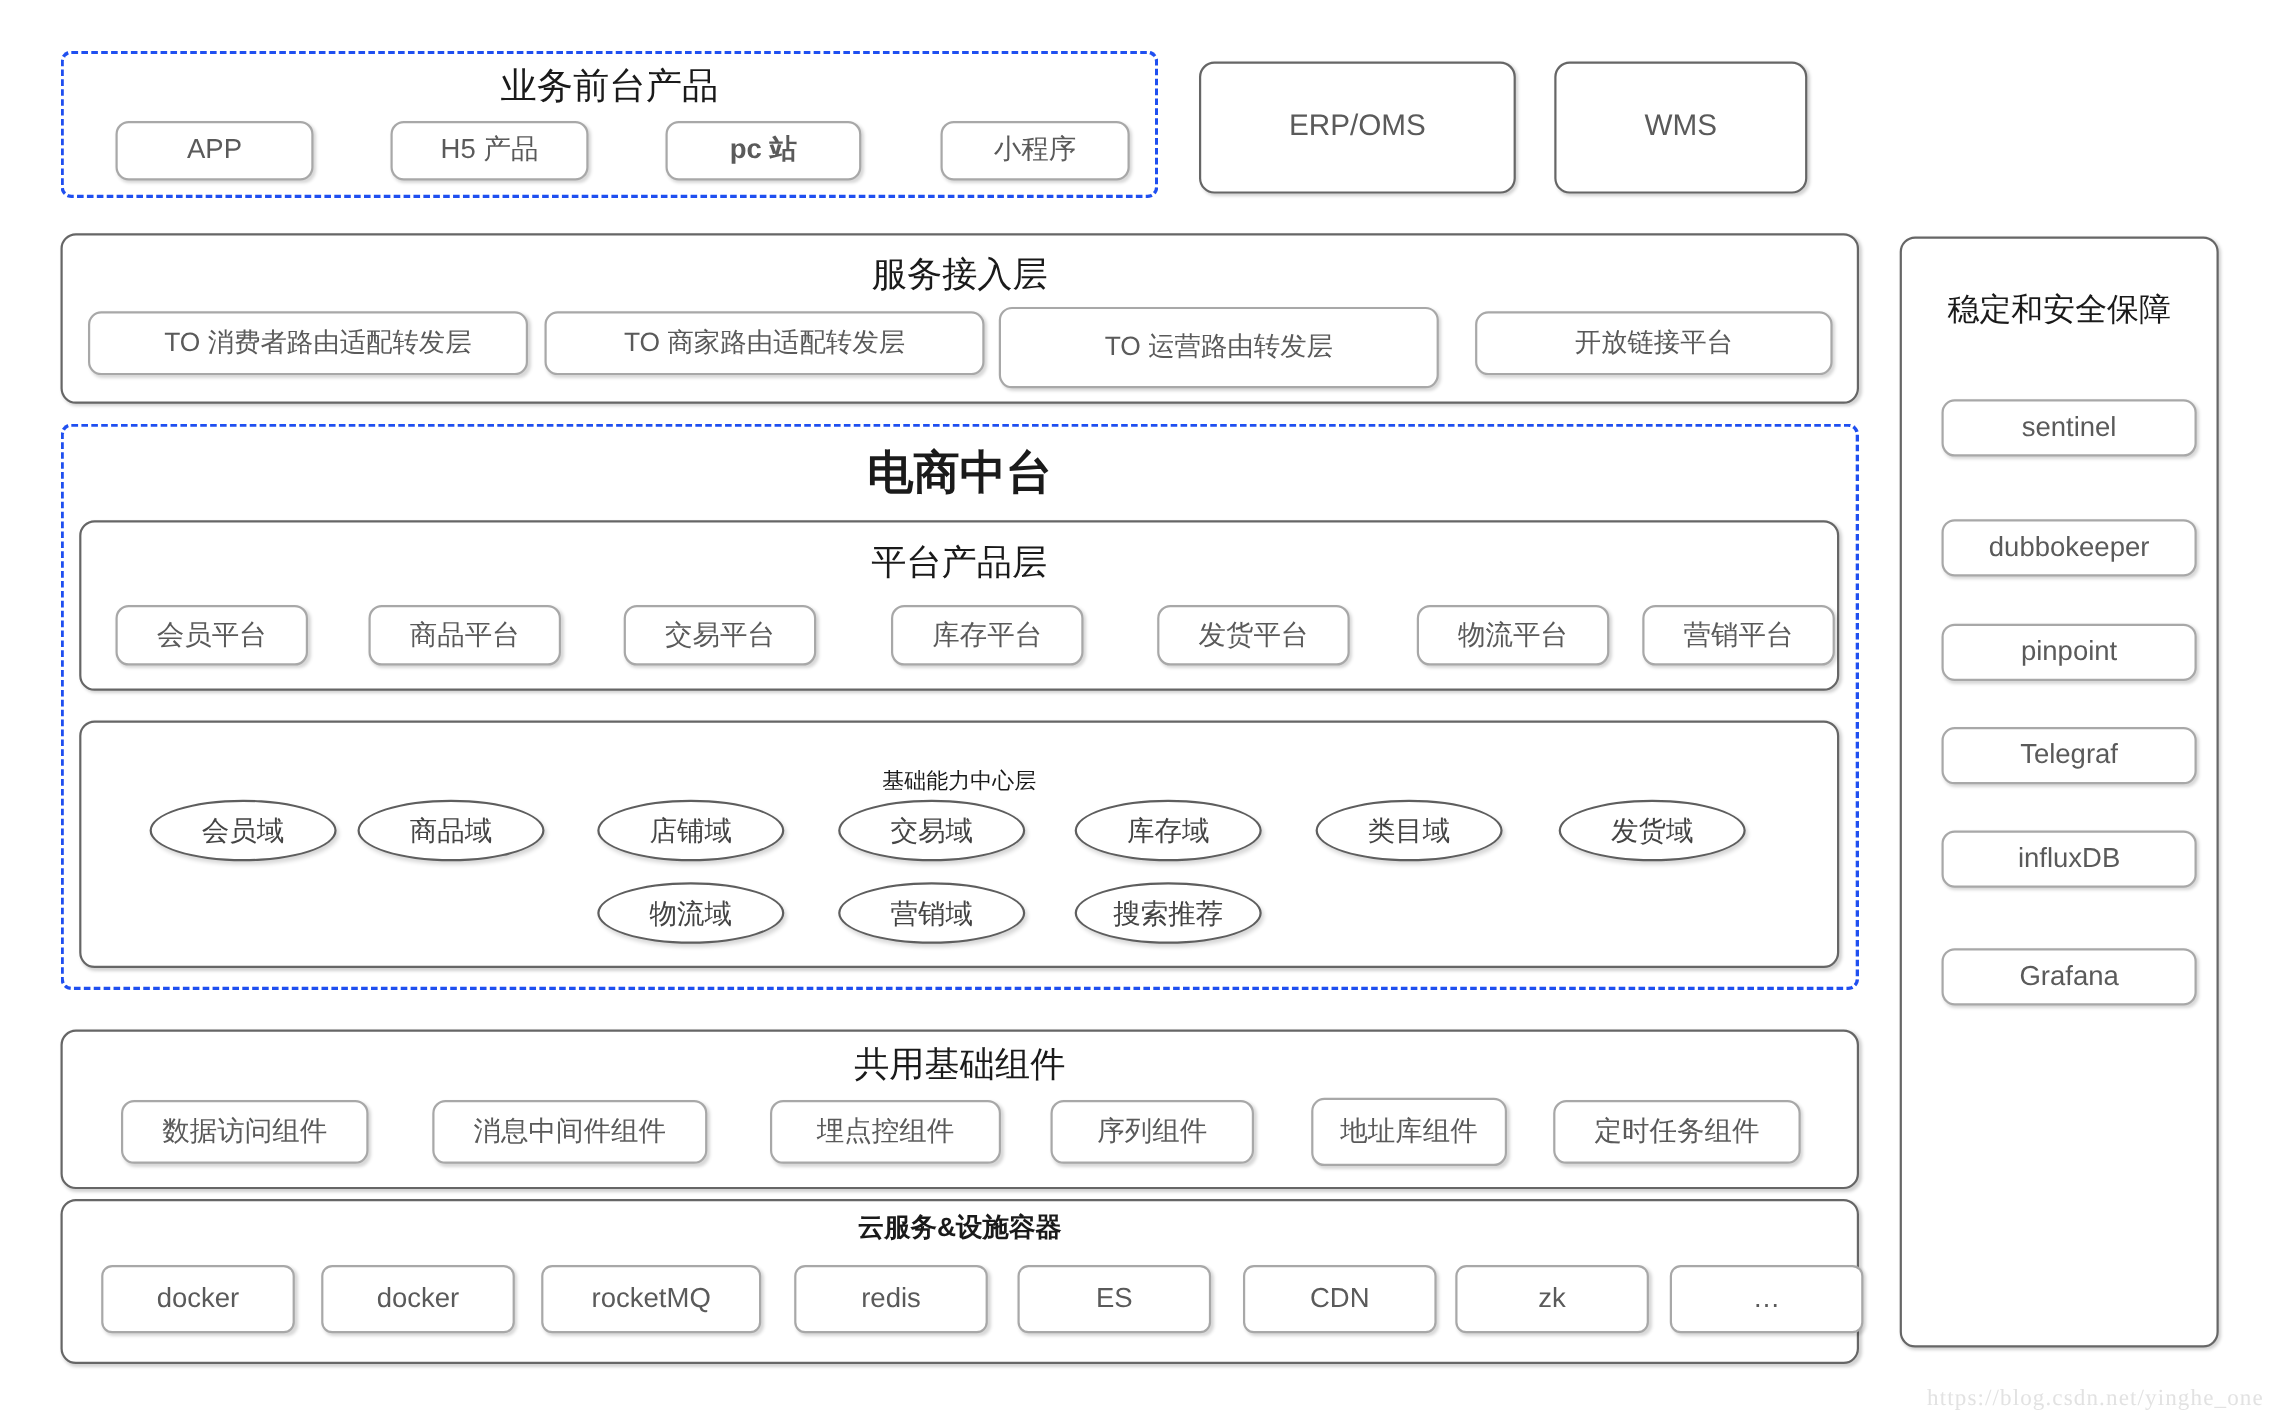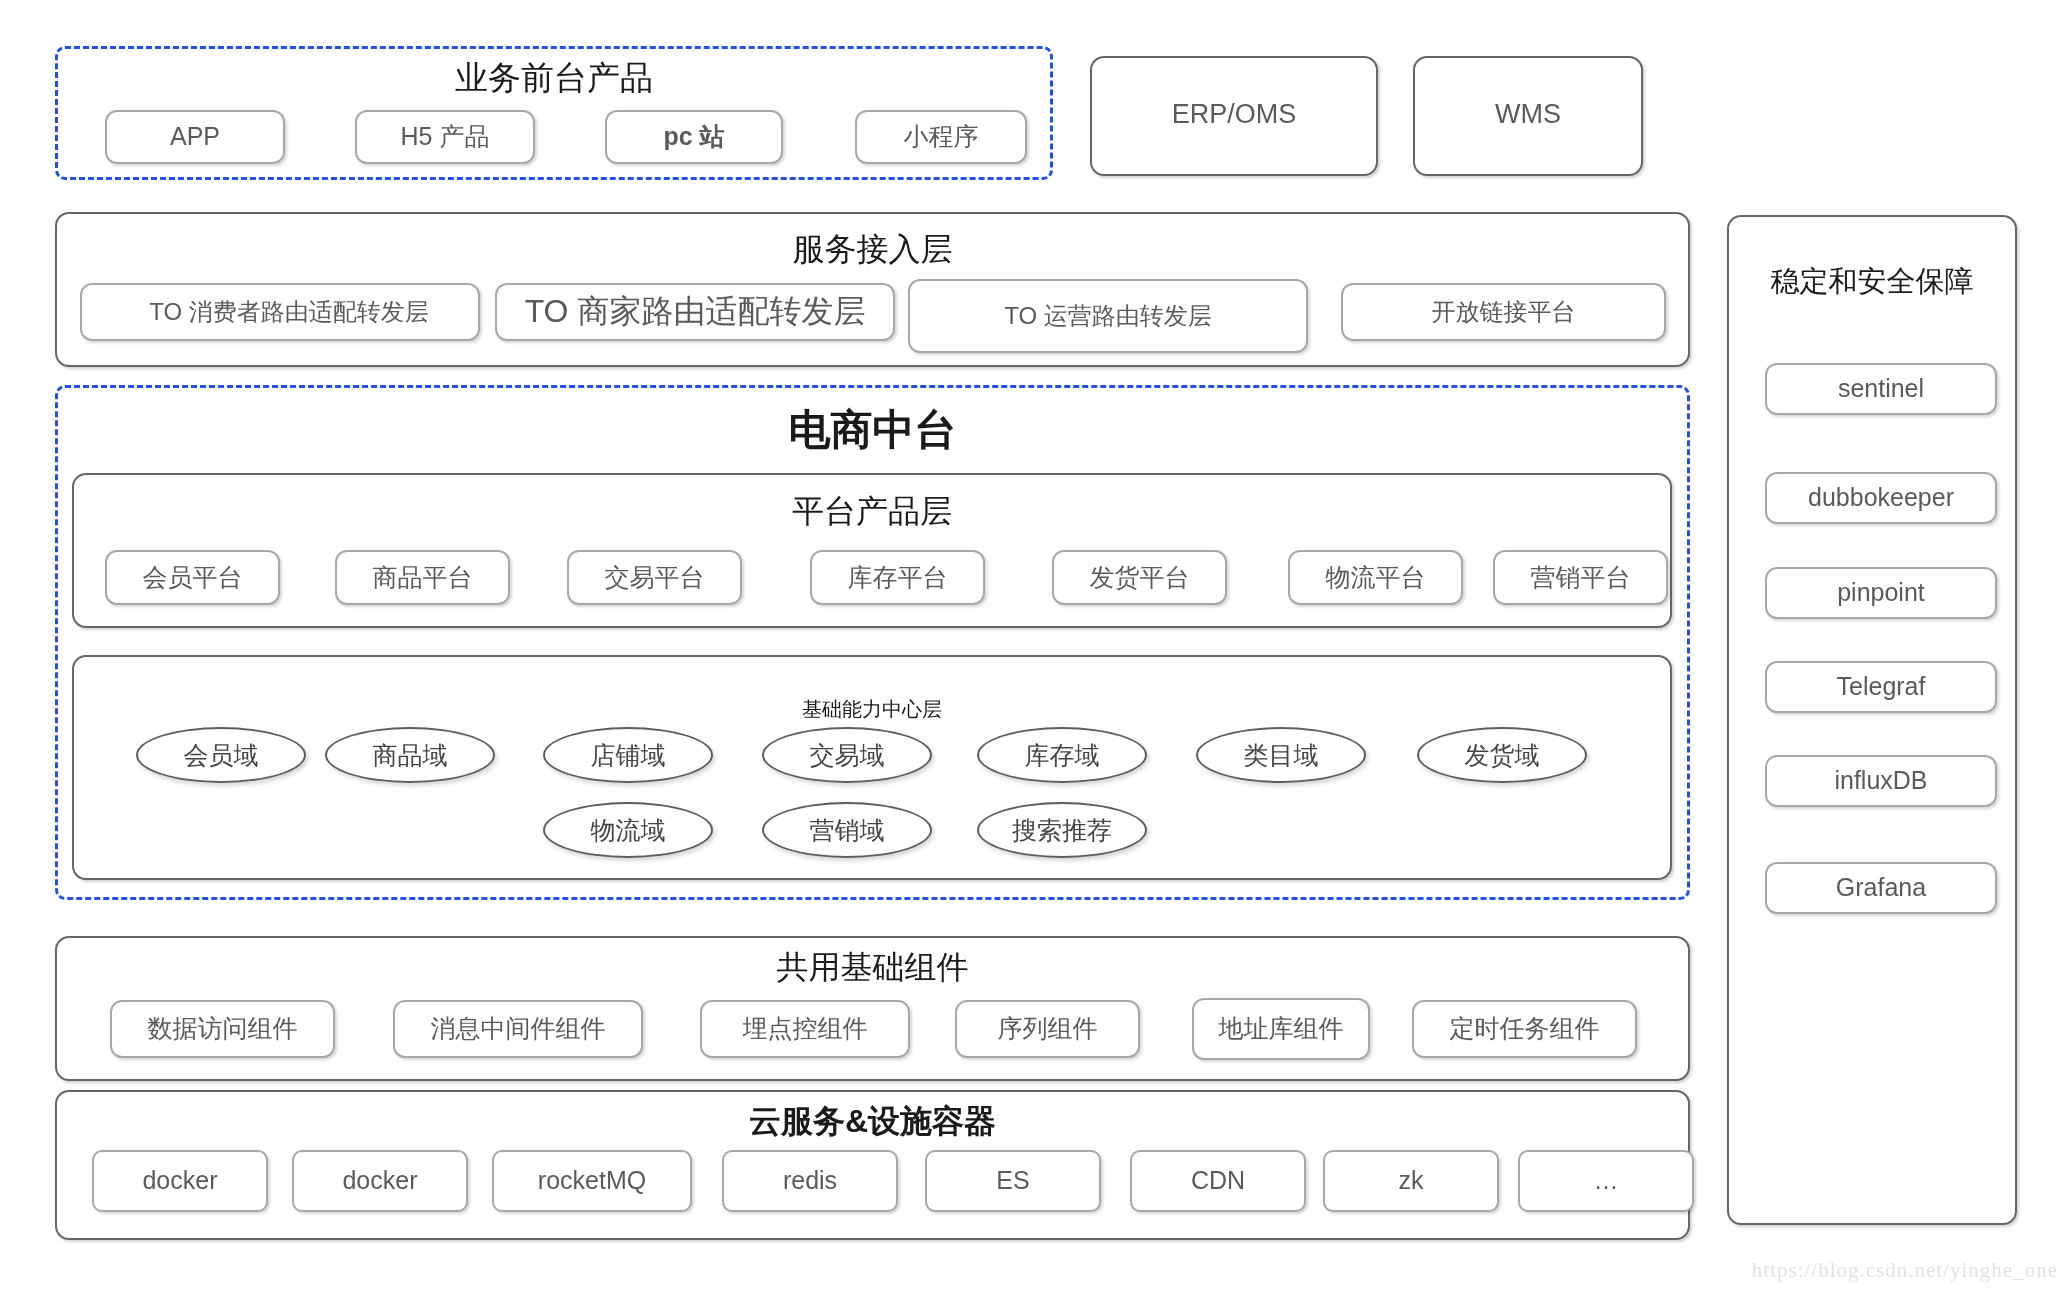--- a/index.html
+++ b/index.html
@@ -109,21 +109,21 @@
 
   <div class="box" style="left:1090px; top:56px; width:288px; height:120px;"></div>
   <div class="section-title" style="left:1090px; width:288px; top:99px; font-size:27px; color:#5a5a5a;">ERP/OMS</div>
 
   <div class="box" style="left:1413px; top:56px; width:230px; height:120px;"></div>
   <div class="section-title" style="left:1413px; width:230px; top:99px; font-size:27px; color:#5a5a5a;">WMS</div>
 
   <div class="box" style="left:55px; top:212px; width:1635px; height:155px;"></div>
   <div class="section-title" style="left:55px; width:1635px; top:228px; font-size:32px;">服务接入层</div>
   <div class="chip" style="left:80px; top:283px; width:400px; height:58px; font-size:24px;padding-left:24px;">TO 消费者路由适配转发层</div>
-  <div class="chip" style="left:495px; top:283px; width:400px; height:58px; font-size:32px;">TO 商家路由适配转发层</div>
+  <div class="chip" style="left:495px; top:283px; width:400px; height:58px; font-size:24px;">TO 商家路由适配转发层</div>
   <div class="chip" style="left:908px; top:279px; width:400px; height:74px; font-size:24px;">TO  运营路由转发层</div>
   <div class="chip" style="left:1341px; top:283px; width:325px; height:58px; font-size:24px;">开放链接平台</div>
 
   <div class="box dashed" style="left:55px; top:385px; width:1635px; height:515px;"></div>
   <div class="section-title" style="left:55px; width:1635px; top:402px; font-size:42px; font-weight:bold;">电商中台</div>
 
   <div class="box" style="left:72px; top:473px; width:1600px; height:155px;"></div>
   <div class="section-title" style="left:72px; width:1600px; top:490px; font-size:32px;">平台产品层</div>
   <div class="chip" style="left:105px; top:550px; width:175px; height:55px;">会员平台</div>
   <div class="chip" style="left:335px; top:550px; width:175px; height:55px;">商品平台</div>
@@ -151,21 +151,21 @@
   <div class="box" style="left:55px; top:936px; width:1635px; height:145px;"></div>
   <div class="section-title" style="left:55px; width:1635px; top:946px; font-size:32px;">共用基础组件</div>
   <div class="chip" style="left:110px; top:1000px; width:225px; height:58px;">数据访问组件</div>
   <div class="chip" style="left:393px; top:1000px; width:250px; height:58px;">消息中间件组件</div>
   <div class="chip" style="left:700px; top:1000px; width:210px; height:58px;">埋点控组件</div>
   <div class="chip" style="left:955px; top:1000px; width:185px; height:58px;">序列组件</div>
   <div class="chip" style="left:1192px; top:998px; width:178px; height:62px;">地址库组件</div>
   <div class="chip" style="left:1412px; top:1000px; width:225px; height:58px;">定时任务组件</div>
 
   <div class="box" style="left:55px; top:1090px; width:1635px; height:150px;"></div>
-  <div class="section-title" style="left:55px; width:1635px; top:1100px; font-size:32px; font-weight:bold;">云服务&amp;设施容器</div>
+  <div class="section-title" style="left:55px; width:1635px; top:1100px; font-size:24px; font-weight:bold;">云服务&amp;设施容器</div>
   <div class="chip sq" style="left:92px; top:1150px; width:176px; height:62px;">docker</div>
   <div class="chip sq" style="left:292px; top:1150px; width:176px; height:62px;">docker</div>
   <div class="chip sq" style="left:492px; top:1150px; width:200px; height:62px;">rocketMQ</div>
   <div class="chip sq" style="left:722px; top:1150px; width:176px; height:62px;">redis</div>
   <div class="chip sq" style="left:925px; top:1150px; width:176px; height:62px;">ES</div>
   <div class="chip sq" style="left:1130px; top:1150px; width:176px; height:62px;">CDN</div>
   <div class="chip sq" style="left:1323px; top:1150px; width:176px; height:62px;">zk</div>
   <div class="chip sq" style="left:1518px; top:1150px; width:176px; height:62px;">…</div>
 
   <div class="box" style="left:1727px; top:215px; width:290px; height:1010px;"></div>

